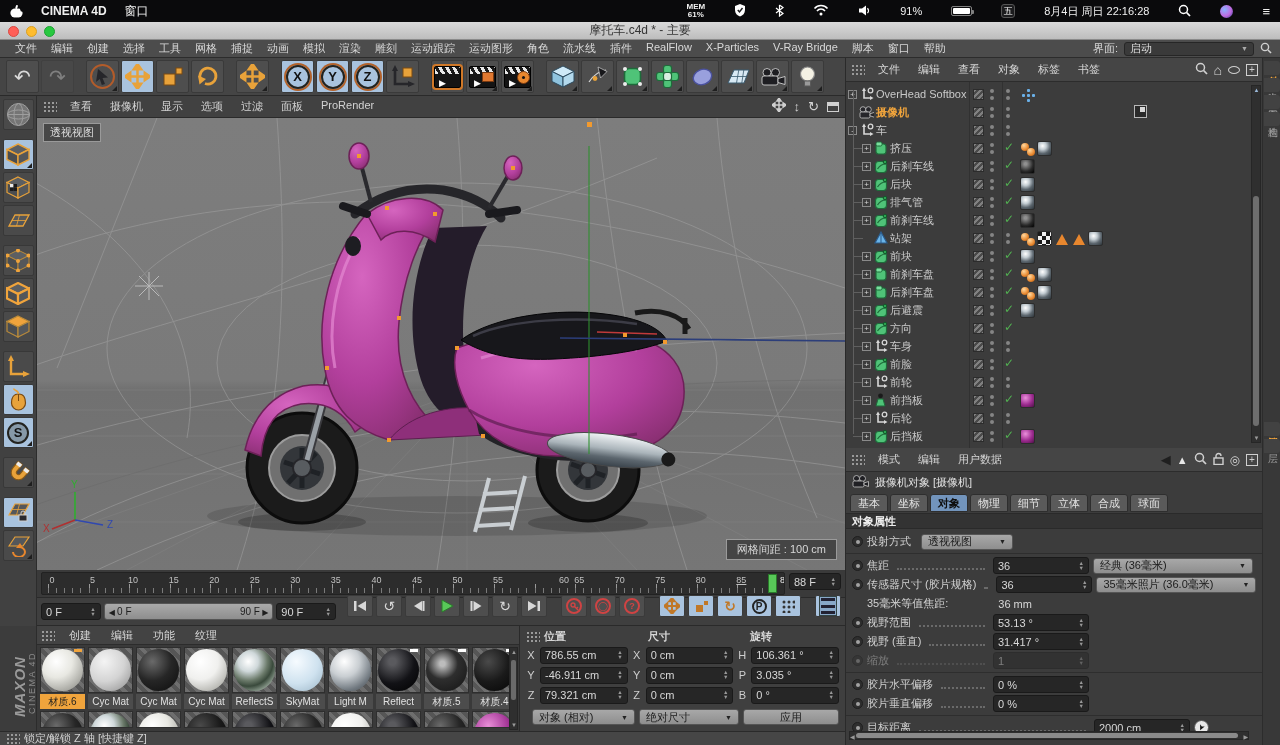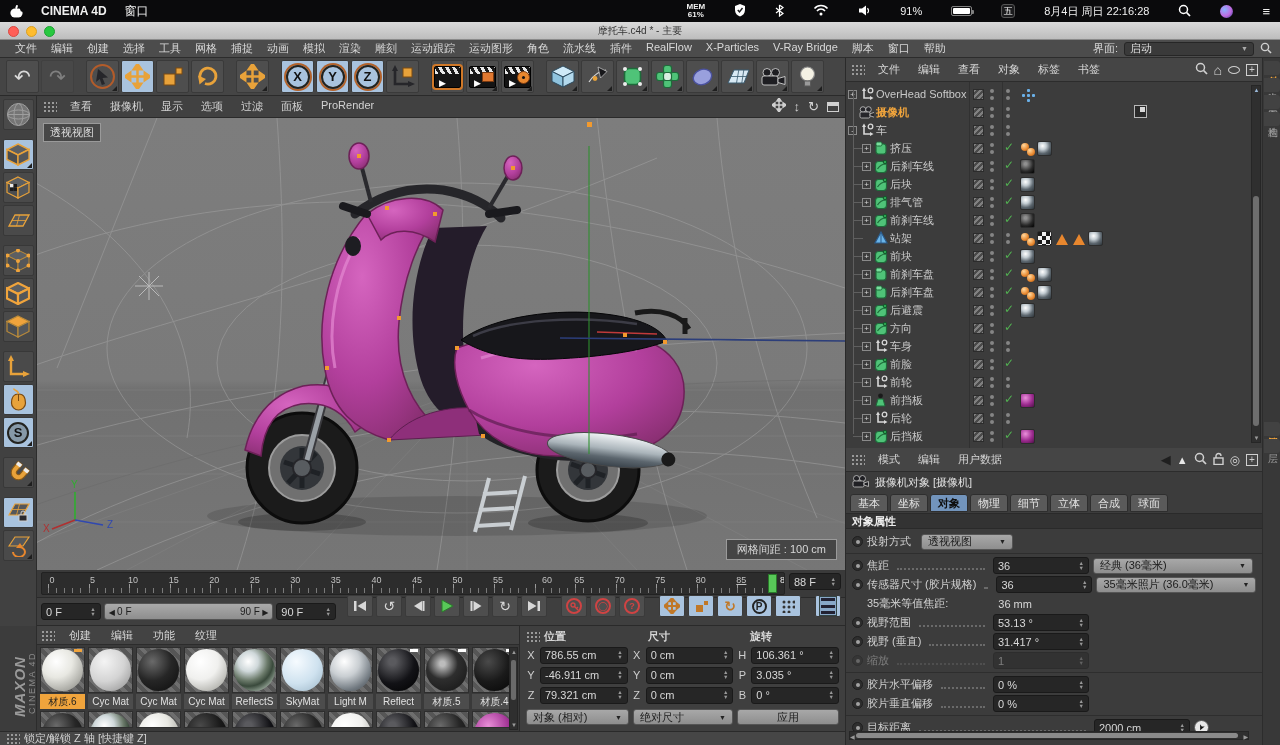--- a/index.html
+++ b/index.html
@@ -13,21 +13,21 @@
 #os-status{margin-left:auto;display:flex;align-items:center;gap:29px;font-size:11px}
 .mem{display:flex;flex-direction:column;align-items:center;font-size:8px;font-weight:bold;line-height:8px}
 .batt{width:21px;height:10px;border:1px solid #cfcfcf99;border-radius:2px;position:relative}
 .batt i{position:absolute;left:1px;top:1px;bottom:1px;width:88%;background:#fff;border-radius:1px}
 .batt::after{content:'';position:absolute;right:-3px;top:2.5px;width:2px;height:4px;background:#cfcfcf99;border-radius:0 1px 1px 0}
 .cal{width:14px;height:14px;background:#1c1c1e;border:1px solid #555;border-radius:3px;color:#fff;font-size:9px;display:flex;align-items:center;justify-content:center}
 .siri{width:13px;height:13px;border-radius:50%;background:radial-gradient(circle at 35% 35%,#8ab4ff,#c06ae0 55%,#2a3a8a)}
 .oslist{font-size:13px}
 
 
-#titlebar{position:absolute;left:0;top:22px;width:1280px;height:18px;background:linear-gradient(#dadada,#bdbdbd);border-bottom:1px solid #8a8a8a;display:flex;align-items:center;justify-content:center;color:#353535;font-size:10px}
+#titlebar{position:absolute;left:0;top:22px;width:1280px;height:18px;background:linear-gradient(#dadada,#bdbdbd);border-bottom:1px solid #8a8a8a;display:flex;align-items:flex-end;justify-content:center;color:#353535;font-size:12px}
 .lights{position:absolute;left:8px;top:4px;display:flex;gap:7px}
 .lights i{width:11px;height:11px;border-radius:50%}
 .lr{background:#ff5f57;border:1px solid #d94942}.ly{background:#febc2e;border:1px solid #d9a022}.lg{background:#28c840;border:1px solid #1da233}
 
 
 #menubar{position:absolute;left:0;top:40px;width:1280px;height:18px;background:#4c4c4c;border-bottom:1px solid #2c2c2c;display:flex;align-items:center;padding:0 8px;gap:0;color:#d8d8d8}
 #menubar .mitem{padding:0 7px;white-space:nowrap}
 #mb-right{margin-left:auto;display:flex;align-items:center;gap:6px}
 #iface-dd{width:130px;height:14px;background:#3a3a3a;border:1px solid #262626;border-radius:3px;display:flex;align-items:center;padding:0 5px;color:#ddd}
 #iface-dd::after{content:'▼';font-size:7px;color:#aaa;margin-left:auto}
@@ -762,21 +762,21 @@
           <span class="tnum" style="left: 91.1px;">10</span>
           <span class="tnum" style="left: 131.65px;">15</span>
           <span class="tnum" style="left: 172.2px;">20</span>
           <span class="tnum" style="left: 212.75px;">25</span>
           <span class="tnum" style="left: 253.3px;">30</span>
           <span class="tnum" style="left: 293.85px;">35</span>
           <span class="tnum" style="left: 334.4px;">40</span>
           <span class="tnum" style="left: 374.95px;">45</span>
           <span class="tnum" style="left: 415.5px;">50</span>
           <span class="tnum" style="left: 456.05px;">55</span>
-          <span class="tnum" style="left: 505px;">60</span>
+          <span class="tnum" style="left: 522px;">60</span>
           <span class="tnum" style="left: 537.15px;">65</span>
           <span class="tnum" style="left: 577.7px;">70</span>
           <span class="tnum" style="left: 618.25px;">75</span>
           <span class="tnum" style="left: 658.8px;">80</span>
           <span class="tnum" style="left: 699.35px; text-decoration: underline;">85</span>
         </div>
       <div id="playhead" style="left:726px"></div>
       <span id="ph-num" style="left:738px">88</span>
     </div>
     <div class="fld" id="curframe">
@@ -1086,21 +1086,21 @@
             <span class="stp">▲<br>▼</span>
           </div>
           <span class="axl">B</span>
           <div class="fld cfld">
             <span>0 °</span>
             <span class="stp">▲<br>▼</span>
           </div>
         </div>
       </div>
     <div class="crow" style="margin-top:2px">
-      <div class="ddl" style="width:103px;margin-left:0">
+      <div class="ddl" style="width:103px;margin-left:6px">
           <span>对象 (相对)</span>
         </div>
       <div class="ddl" style="width:100px">
           <span>绝对尺寸</span>
         </div>
       <div class="btn-apply" style="flex:1">
           <span>应用</span>
         </div>
     </div>
   </div>

